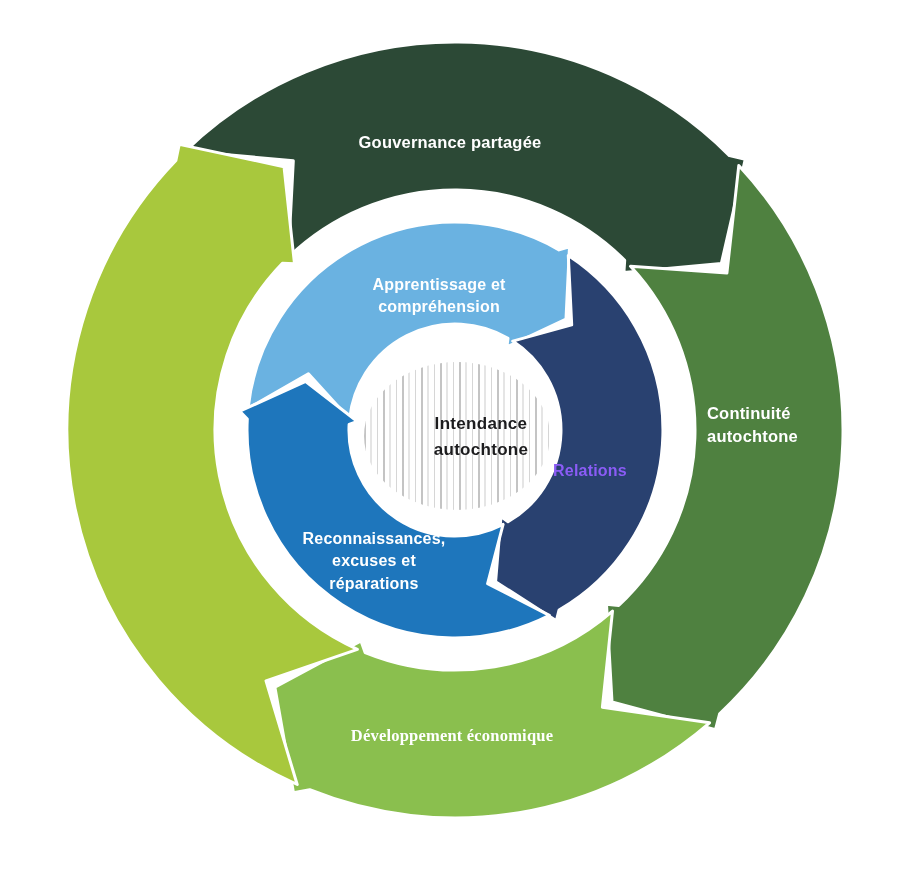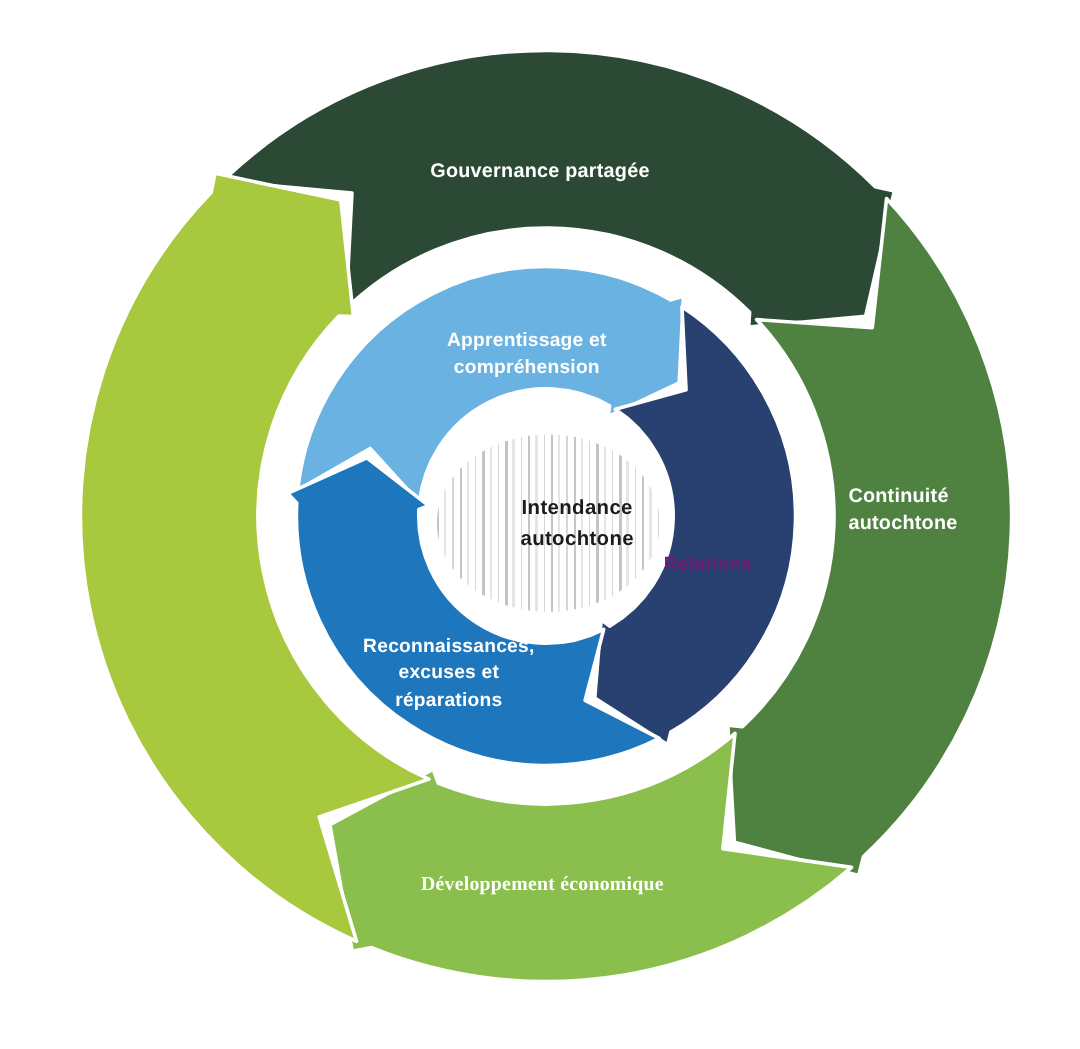--- a/index.html
+++ b/index.html
@@ -79,21 +79,21 @@
 
   <div class="lbl" style="left: 707px; top: 402px; color: rgb(255, 255, 255);">Continuité
 autochtone</div>
 
   <div class="lbl centered" style="left: 452px; top: 736px; white-space: nowrap; color: rgb(255, 255, 255); font-family: Liberation Serif, serif;">Développement économique</div>
 
 
   <div class="lbl inner centered" style="left: 439px; top: 296px; color: rgb(255, 255, 255);">Apprentissage et
 compréhension</div>
 
-  <div class="lbl inner centered" style="left: 590px; top: 471px; color: #701a75;">Relations</div>
+  <div class="lbl inner centered" style="left: 590px; top: 471px; color: #8b5cf6;">Relations</div>
 
   <div class="lbl inner centered" style="left: 374px; top: 562px; color: rgb(255, 255, 255);">Reconnaissances,
 excuses et
 réparations</div>
 
   <div id="center-label" style="color: rgb(28, 28, 30);">Intendance
 autochtone</div>
 </div>
 
 </body></html>

